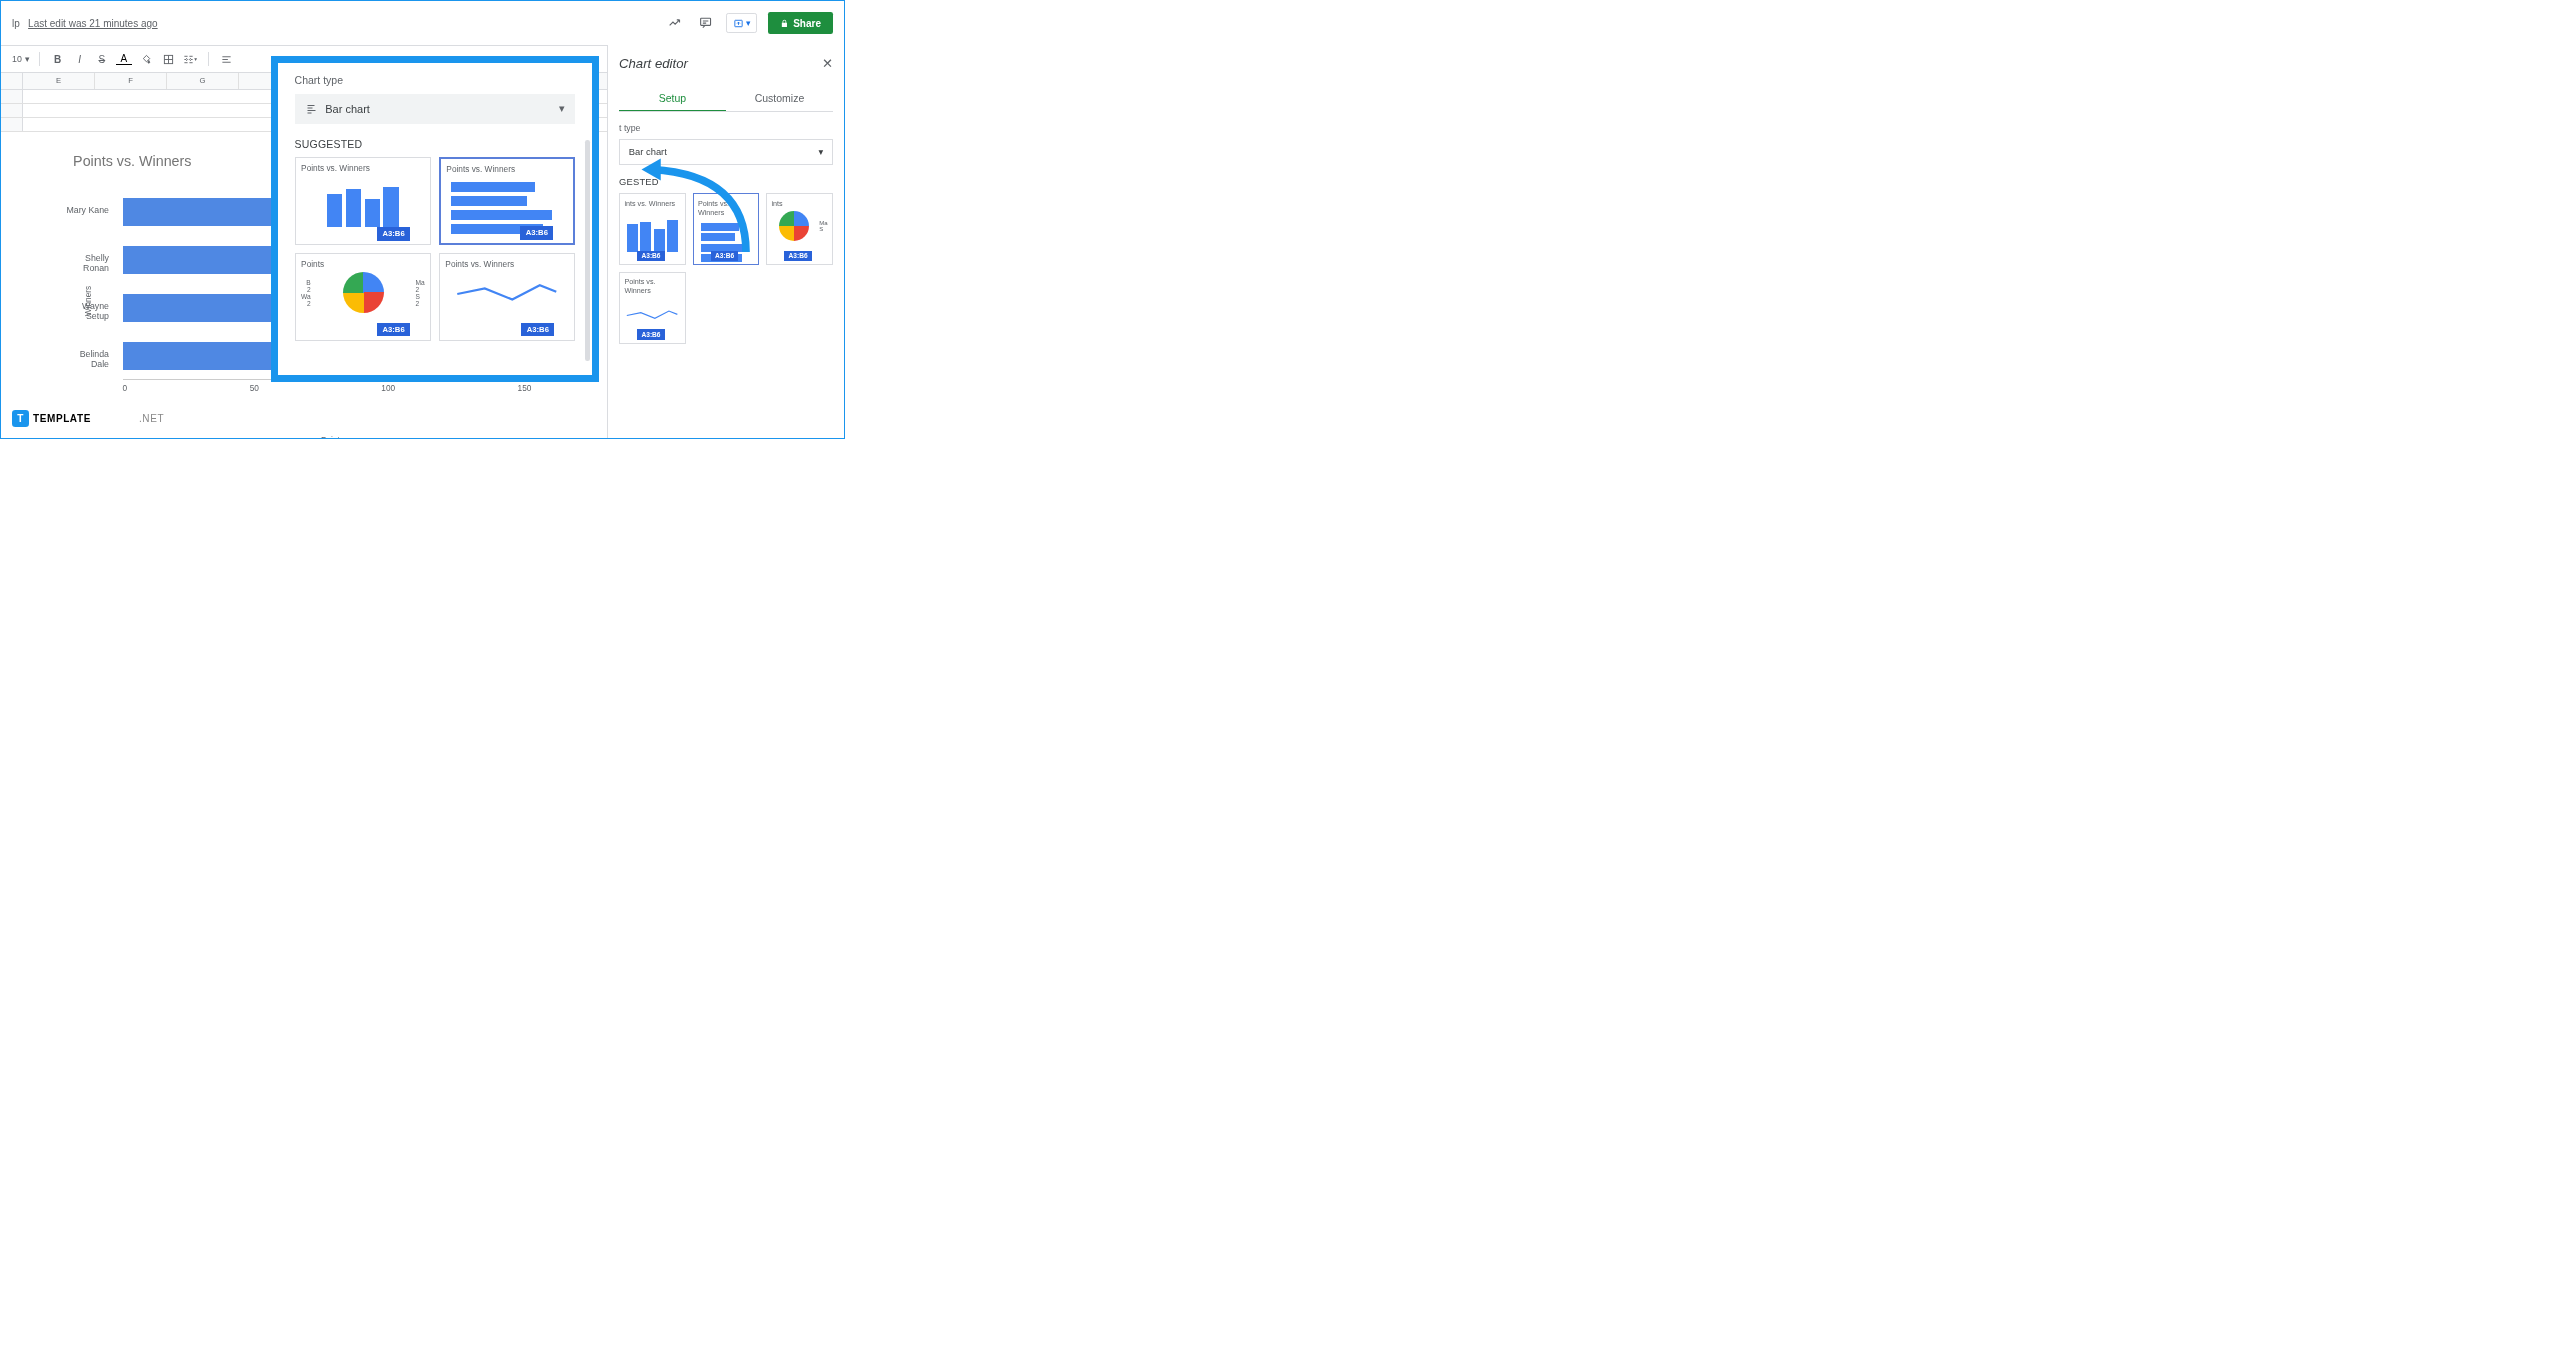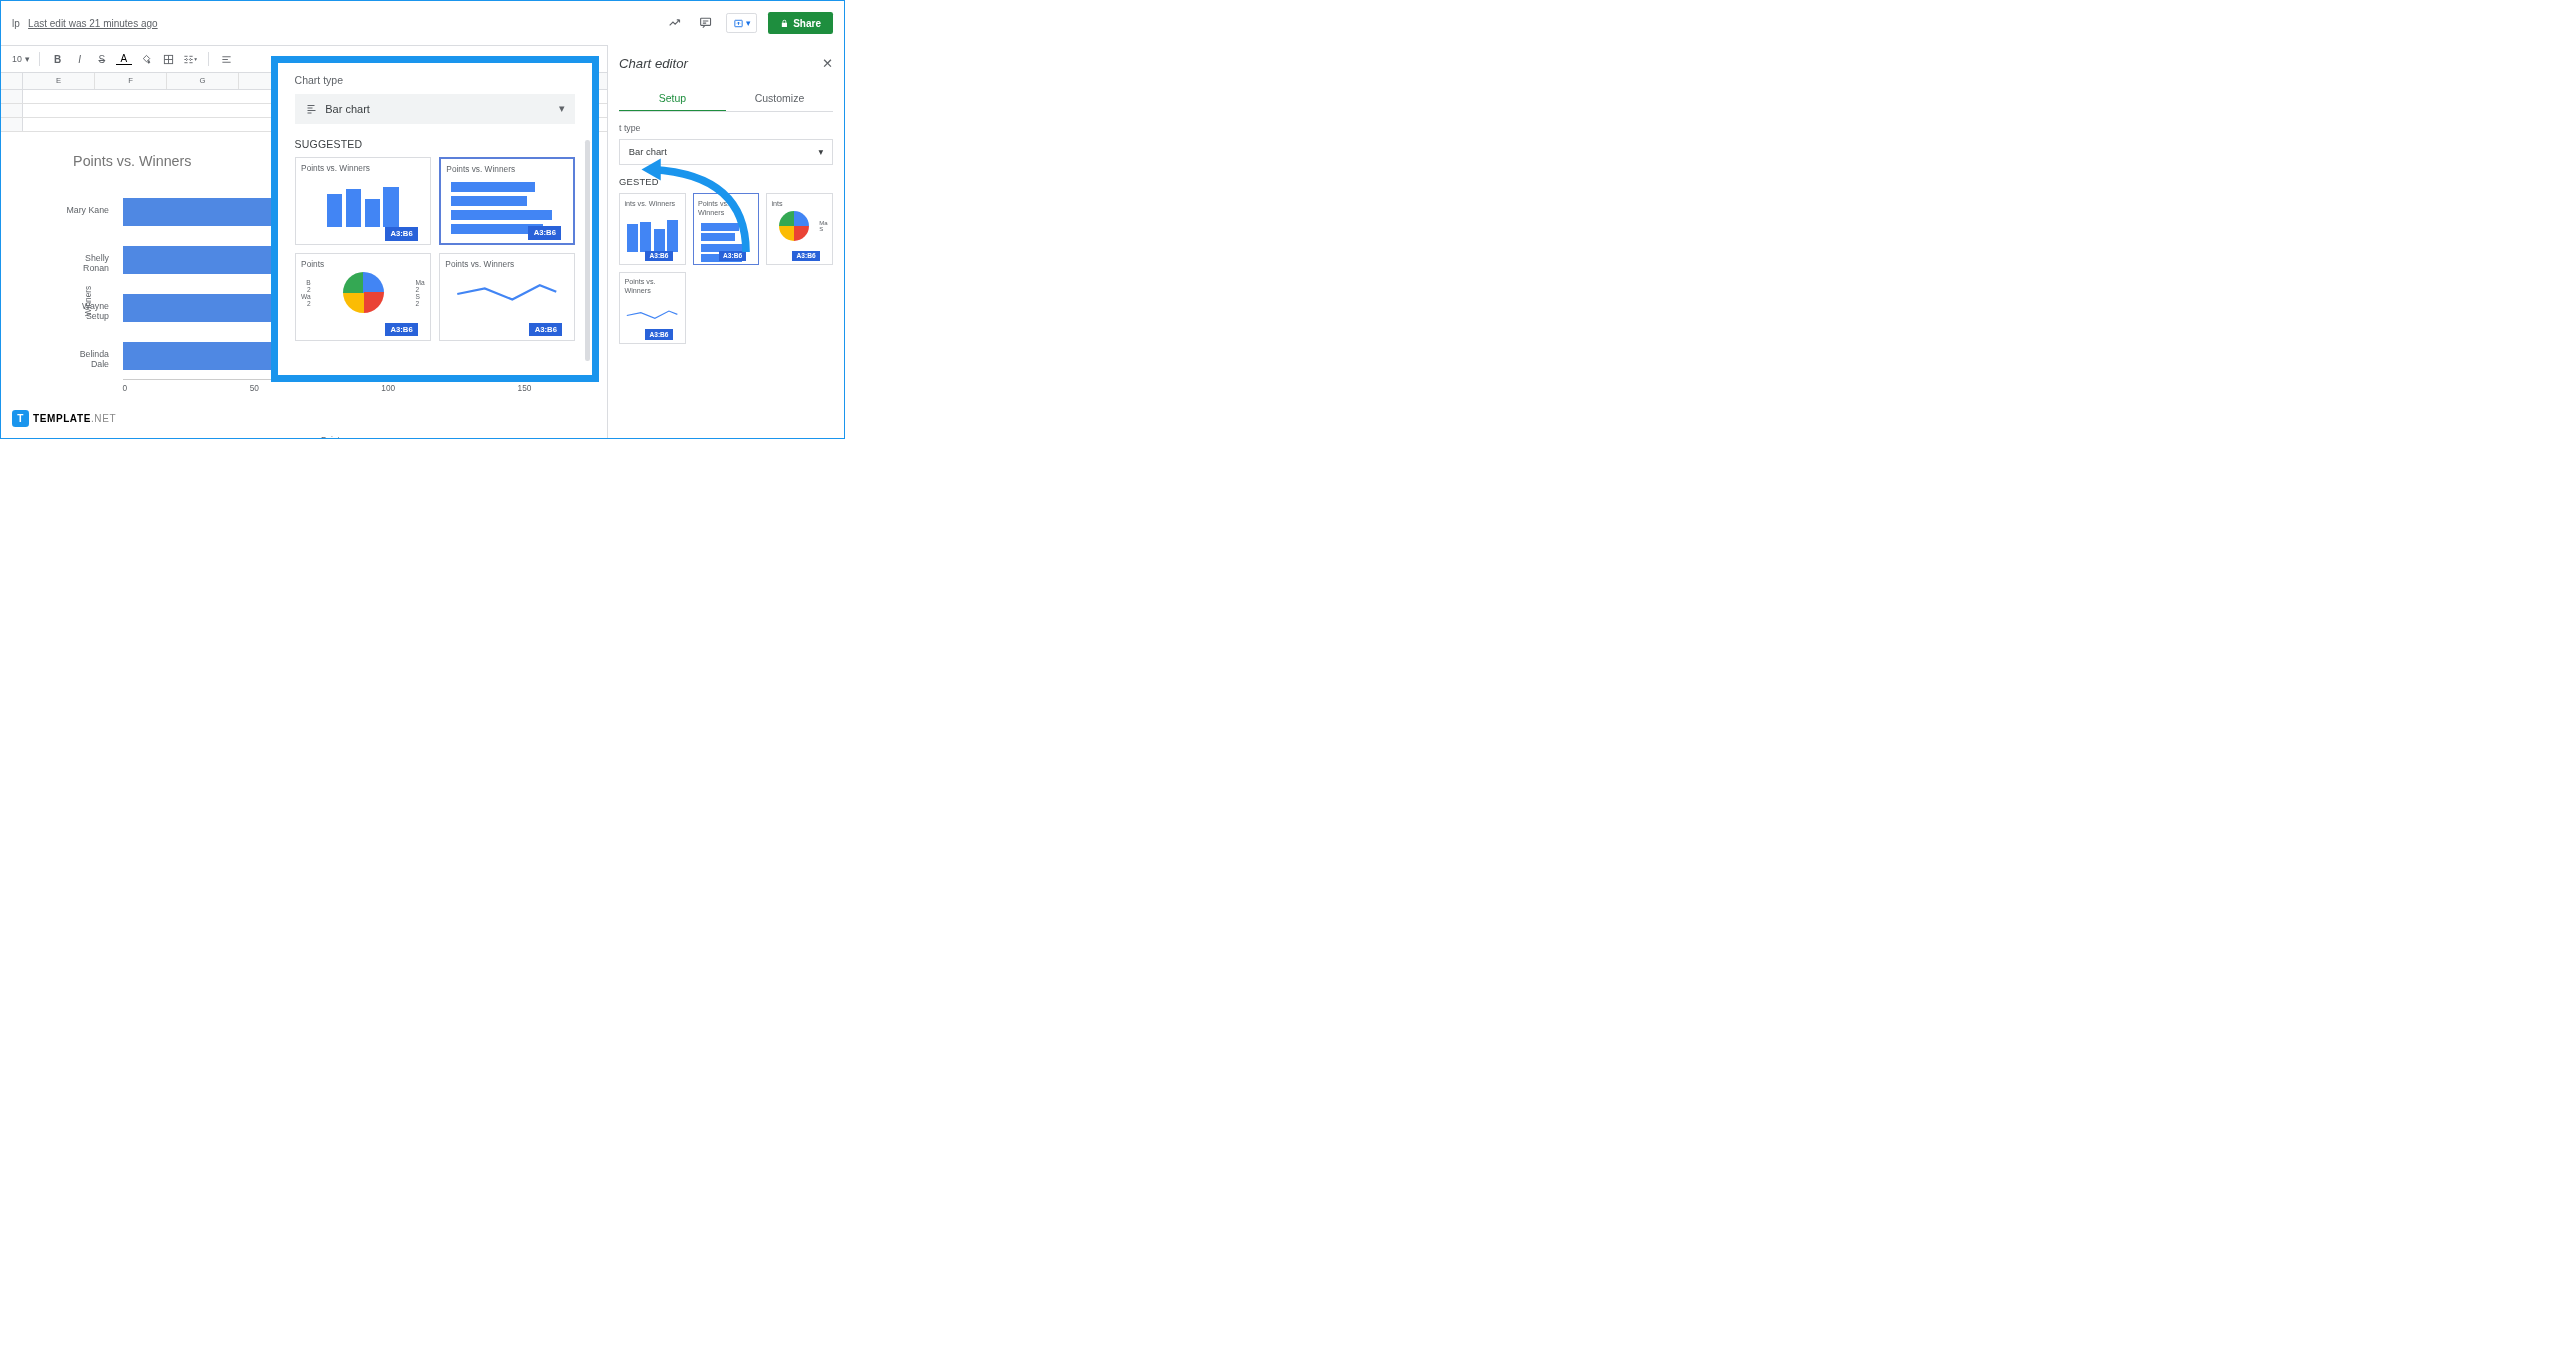--- a/index.html
+++ b/index.html
@@ -61,21 +61,21 @@
     .tabs { display: flex; border-bottom: 0.6px solid #dadce0; margin-bottom: 11px; }
     .tab { flex: 1; text-align: center; padding: 6.6px; font-size: 10.5px; color: #5f6368; cursor: pointer; }
     .tab.active { color: #1e8e3e; border-bottom: 1.7px solid #1e8e3e; font-weight: 400; }
     .section-label { font-size: 8.8px; color: #5f6368; margin-bottom: 5.5px; }
     .dropdown { border: 0.6px solid #dadce0; padding: 6.6px 8.8px; display: flex; align-items: center; justify-content: space-between; font-size: 9.4px; color: #3c4043; margin-bottom: 11px; }
     .suggested-label { font-size: 9.4px; color: #3c4043; margin-bottom: 6.6px; letter-spacing: 0.2px; }
     .thumb-grid { display: grid; grid-template-columns: 1fr 1fr 1fr; gap: 6.6px; }
     .thumb { border: 1.1px solid #dadce0; padding: 4.4px; position: relative; height: 72px; }
     .thumb.selected { border: 1.7px solid #5b7fd9; }
     .thumb-title { font-size: 7.2px; color: #5f6368; margin-bottom: 3.3px; }
-    .thumb-badge { position: absolute; bottom: 3.3px; right: 12px; background: #2962d9; color: white; font-size: 6.6px; padding: 1.7px 4.4px; font-weight: bold; }
+    .thumb-badge { position: absolute; bottom: 3.3px; right: 20px; background: #2962d9; color: white; font-size: 6.6px; padding: 1.7px 4.4px; font-weight: bold; }
     .thumb-viz { height: 41px; display: flex; align-items: flex-end; gap: 2.2px; justify-content: center; }
     .mini-bar { width: 11px; background: #4285f4; }
     .mini-hbar-group { display: flex; flex-direction: column; gap: 2.8px; width: 100%; padding: 2.8px; }
     .mini-hbar { height: 7.7px; background: #4285f4; }
     .mini-pie { width: 39px; height: 39px; border-radius: 50%; background: conic-gradient(#4285f4 0 25%, #ea4335 25% 50%, #fbbc04 50% 75%, #34a853 75% 100%); margin: 0 auto; }
     .mini-line { width: 100%; height: 33px; }
     
     
     .popup-overlay { position: absolute; left: 270px; top: 55px; width: 328px; height: 326px; background: white; border: 7.7px solid #1a95ed; z-index: 10; padding: 11px 16.6px; }
     .popup-label { font-size: 10.5px; color: #5f6368; margin-bottom: 7.7px; }
@@ -84,21 +84,21 @@
     .popup-thumb { border: 1.7px solid #dadce0; padding: 5.5px; position: relative; height: 88px; }
     .popup-thumb.selected { border: 2.2px solid #5b7fd9; }
     
     
     .arrow { position: absolute; left: 635px; top: 152px; z-index: 20; pointer-events: none; }
     
     
     .template-logo { position: absolute; left: 11px; bottom: 11px; display: flex; align-items: center; gap: 4.4px; z-index: 30; }
     .logo-icon { width: 16.6px; height: 16.6px; background: #1a95ed; border-radius: 3.3px; display: flex; align-items: center; justify-content: center; color: white; font-weight: bold; font-size: 10px; }
     .logo-text { font-size: 10px; font-weight: bold; letter-spacing: 0.6px; }
-    .logo-net { color: #888; font-weight: normal; }
+    .logo-net { color: #888; font-weight: normal; margin-left: 48px; }
   </style>
 </head>
 <body>
 
 <div class="top-bar">
   <div class="top-left">
     <span class="help-text">lp</span>
     <span class="last-edit">Last edit was 21 minutes ago</span>
   </div>
   <div class="top-right">

